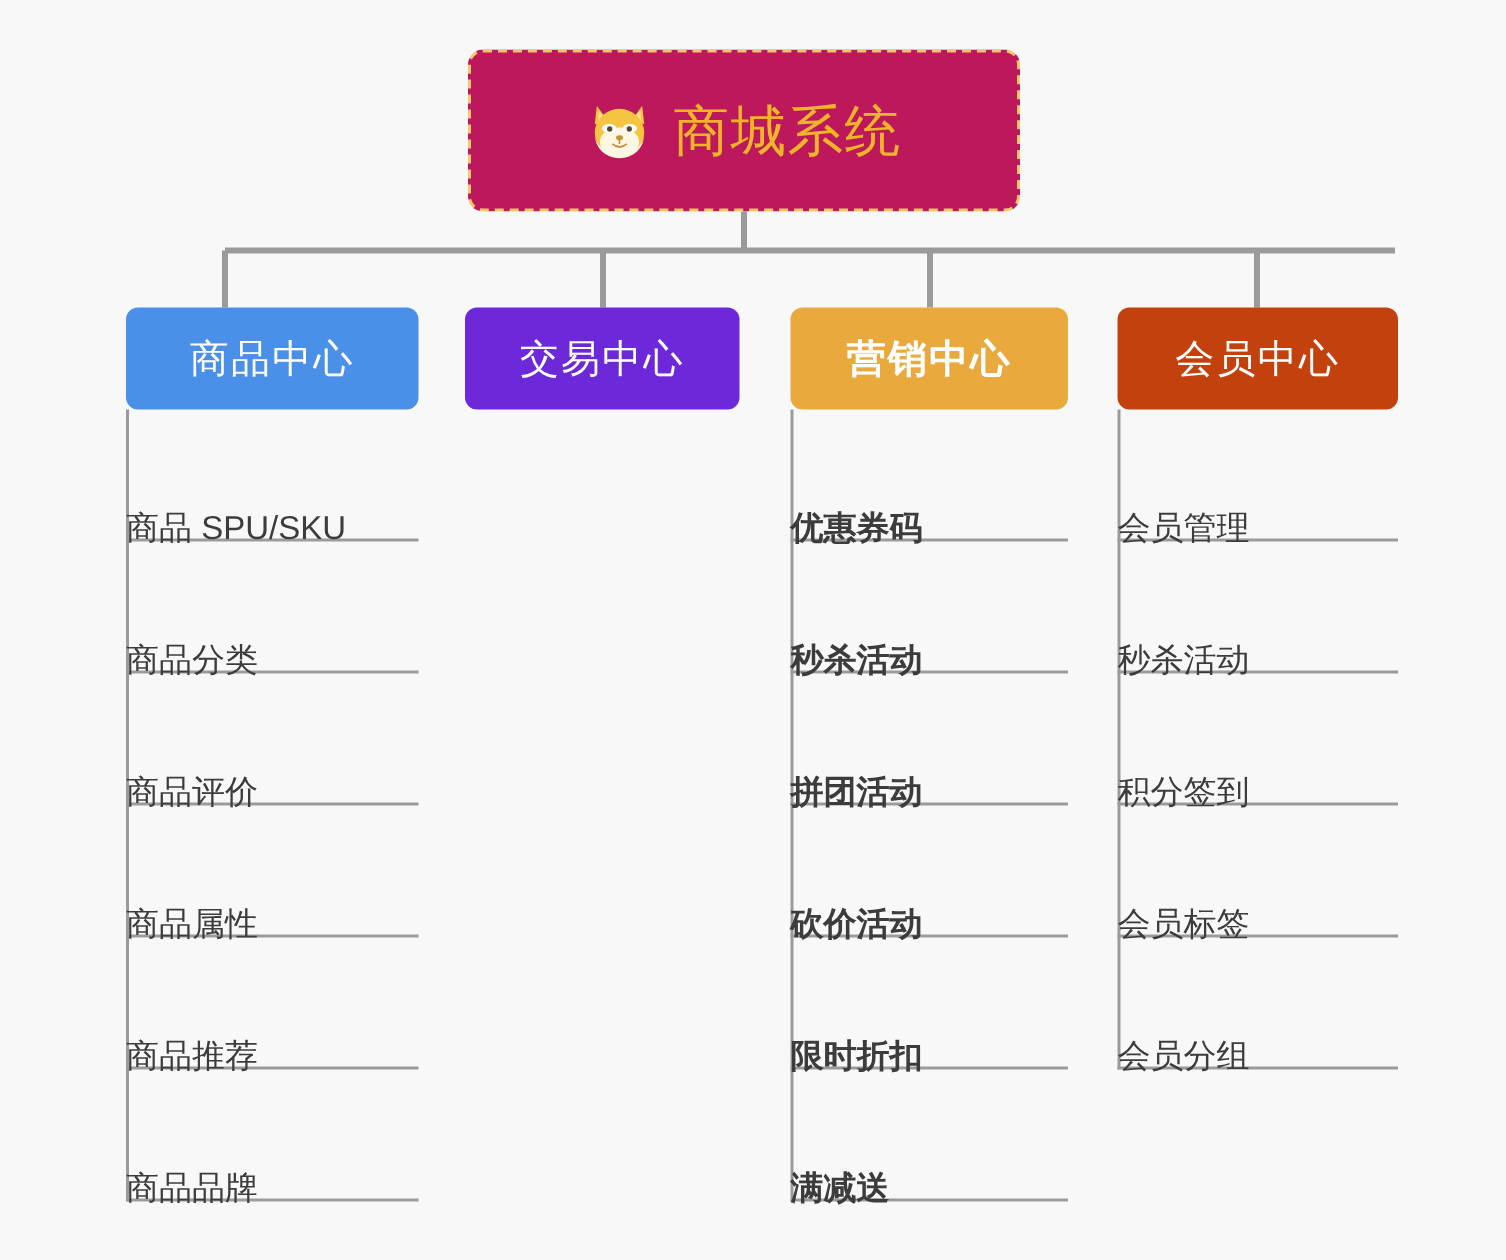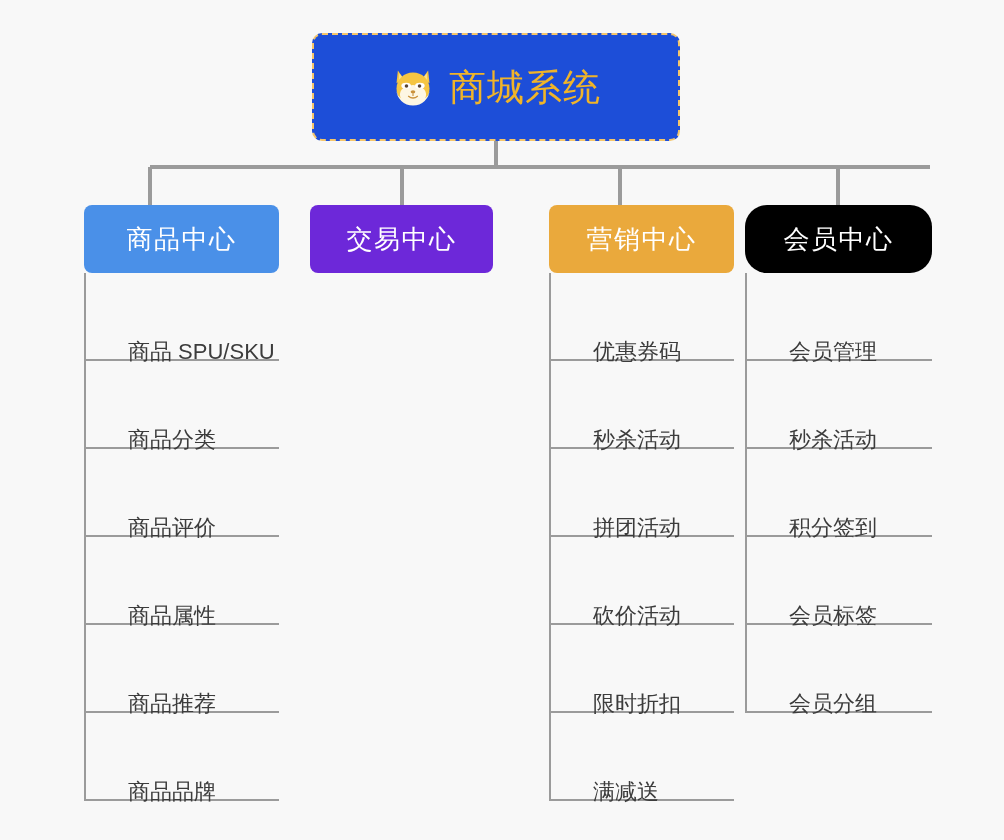--- a/index.html
+++ b/index.html
@@ -26,21 +26,21 @@
   }
 
   
   .root-node {
     position: absolute;
     left: 312px;
     top: 33px;
     width: 368px;
     height: 108px;
     box-sizing: border-box;
-    background: #1d4ed8;
+    background: #be185d;
     border: 2px dashed #f5c66a;
     border-radius: 10px;
     display: flex;
     align-items: center;
     justify-content: center;
     gap: 14px;
   }
   .root-icon {
     width: 44px;
     height: 44px;
@@ -96,21 +96,20 @@
     left: 0;
     top: 0;
     bottom: 0;
     width: 2px;
     background: #9b9b9b;
   }
   .leaf-item {
     box-sizing: border-box;
     height: 88px;
     position: relative;
-    padding-left: 44px;
     padding-right: 0;
     display: flex;
     align-items: flex-end;
     justify-content: flex-start;
     border-bottom: 2px solid #9b9b9b;
   }
   .leaf-label {
     font-size: 22px;
     color: #3c3c3c;
     line-height: 1.25;
@@ -180,21 +179,21 @@
         <li class="leaf-item">
           <span class="leaf-label">商品品牌</span>
         </li>
       </ul>
     </div>
   <div class="column" style="left:310px; width:183px;">
       <div class="cat-box" style="background: #6d28d9;">
         <span>交易中心</span>
       </div>
     </div>
-  <div class="column" style="left:549px; width:185px;">
+  <div class="column" style="left:527px; width:185px;font-weight:bold;">
       <div class="cat-box" style="background: rgb(234, 169, 60);">
         <span>营销中心</span>
       </div>
       <ul class="leaf-list">
         <li class="leaf-item">
           <span class="leaf-label">优惠券码</span>
         </li>
         <li class="leaf-item">
           <span class="leaf-label">秒杀活动</span>
         </li>
@@ -206,21 +205,21 @@
         </li>
         <li class="leaf-item">
           <span class="leaf-label">限时折扣</span>
         </li>
         <li class="leaf-item">
           <span class="leaf-label">满减送</span>
         </li>
       </ul>
     </div>
   <div class="column" style="left:745px; width:187px;">
-      <div class="cat-box" style="background: #000000; border-radius: 22px;">
+      <div class="cat-box" style="background: #c2410c;">
         <span>会员中心</span>
       </div>
       <ul class="leaf-list">
         <li class="leaf-item">
           <span class="leaf-label">会员管理</span>
         </li>
         <li class="leaf-item">
           <span class="leaf-label">秒杀活动</span>
         </li>
         <li class="leaf-item">

